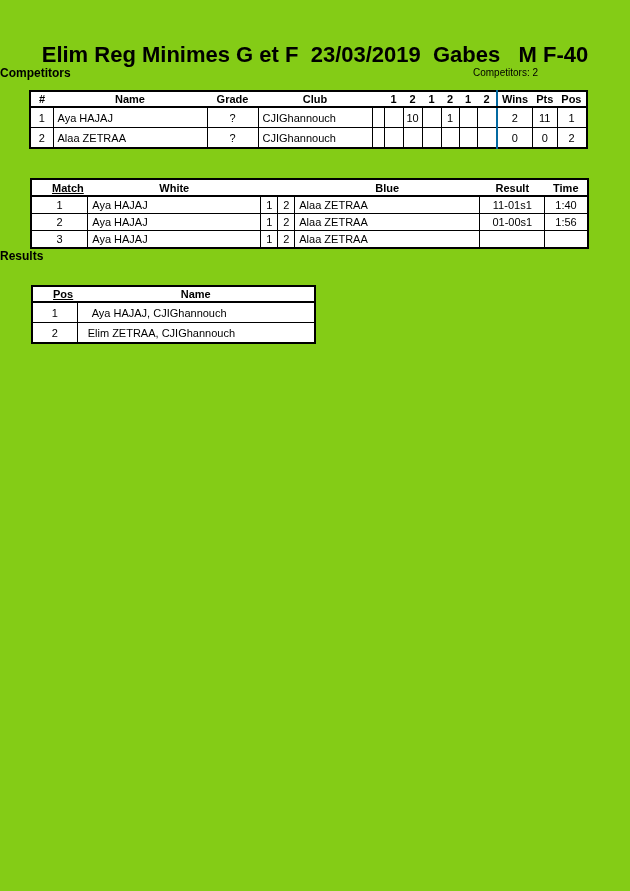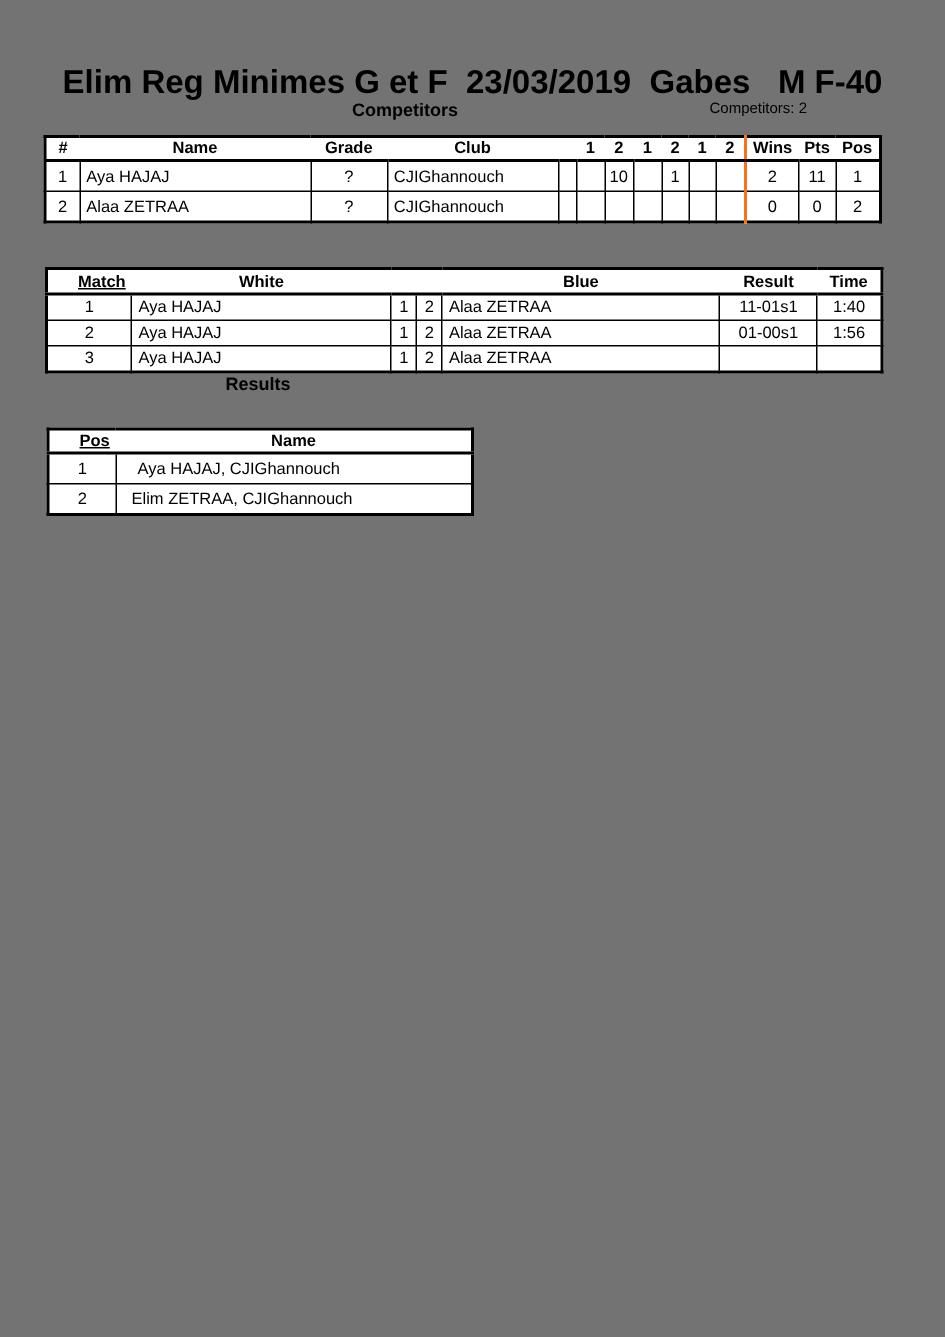--- a/index.html
+++ b/index.html
@@ -4,39 +4,38 @@
 <style>
   html, body { margin: 0; padding: 0; }
   body {
     font-family: "Liberation Sans", sans-serif;
     background: #e5e5e5;
   }
   .page {
     position: relative;
     width: 630px;
     height: 891px;
-    background: #737373;
+    background: #84cc16;
     color: #000000;
     overflow: hidden;
   }
   .doc-title {
     position: absolute;
     top: 42px;
     left: 0;
     width: 630px;
     text-align: center;
     font-size: 22px;
     font-weight: bold;
     white-space: pre;
   }
   .section-label {
     position: absolute;
     font-size: 12px;
     font-weight: bold;
-    text-align: center;
   }
   .label-competitors { top: 66px; left: 0; width: 540px; }
   .label-matches    { top: 161px; left: 0; width: 510px; }
   .label-results    { top: 249px; left: 0; width: 344px; }
   .competitors-count {
     position: absolute;
     top: 67px;
     left: 400px;
     width: 211px;
     text-align: center;
@@ -68,21 +67,21 @@
   .tbl-matches     { top: 178px; left: 30px; }
   .tbl-results     { top: 285px; left: 31px; }
   .tbl-competitors thead td { height: 14px; }
   .tbl-competitors tbody td { height: 19px; }
   .tbl-matches thead td { height: 15px; }
   .tbl-matches tbody td { height: 16px; }
   .tbl-results thead td { height: 14px; }
   .tbl-results tbody td { height: 19px; }
   td.c { text-align: center; padding: 0 1px; }
   td.l { text-align: left; margin-top: 23px; }
-  td.thick-left { border-left: 2px solid #f97316; }
+  td.thick-left { border-left: 2px solid #0369a1; }
   thead td.head-left { text-align: right; padding-left: 20px; overflow: visible; text-decoration: underline; }
 </style>
 </head>
 <body>
 
 <div class="page">
 
   <div class="doc-title">Elim Reg Minimes G et F  23/03/2019  Gabes   M F-40</div>
 
   <div class="section-label label-competitors">Competitors</div>

